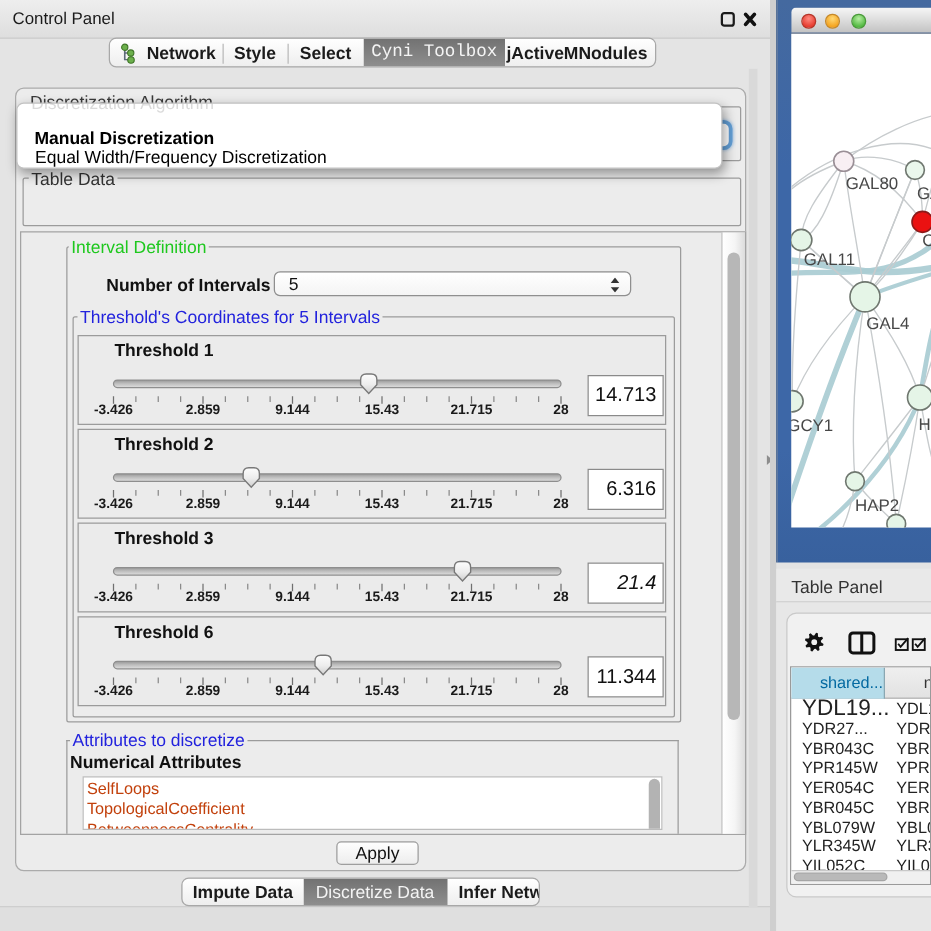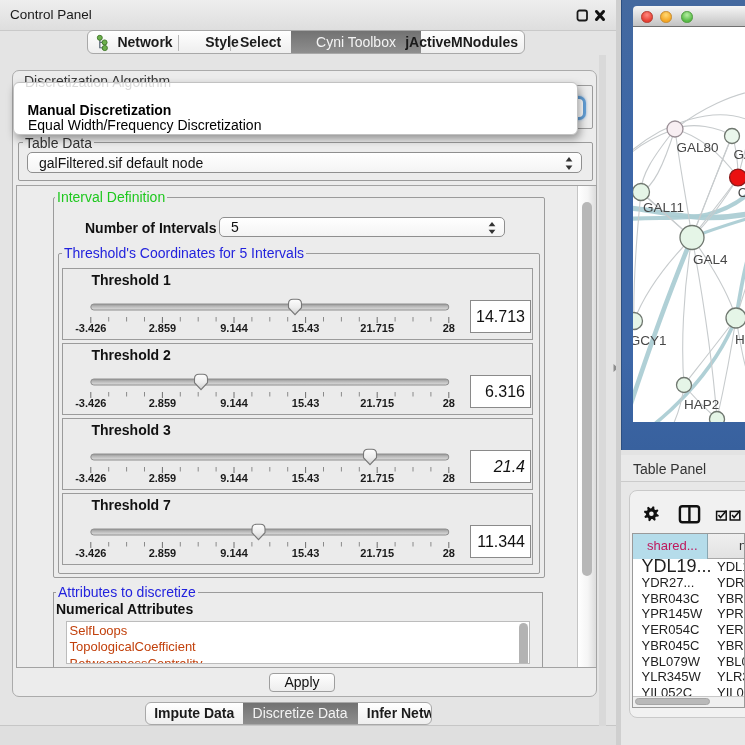--- a/index.html
+++ b/index.html
@@ -26,27 +26,20 @@
 </svg>
 <div class="ab" style="left:0;top:725px;width:616px;height:1px;background:#c6c6c6;"></div>
 <div class="ab" style="left:0;top:726px;width:616px;height:19px;background:#dfdfdf;"></div>
 <div class="ab" style="left:599px;top:55px;width:7px;height:671px;background:#d9d9d9;"></div>
 <div class="ab" style="left:12px;top:70px;width:585px;height:627px;background:#ececec;border:1px solid #ababab;border-radius:7px;box-sizing:border-box;"></div>
 <div class="grp" style="left:18px;top:85px;width:573px;height:42px;"></div>
 <div class="ab" style="left:24px;top:72.5px;font-size:14px;color:#3a3a3a;white-space:nowrap;">Discretization Algorithm</div>
 <div class="ab" style="left:27px;top:96px;width:559px;height:24px;border:3px solid #639fd6;border-radius:7px;background:#fff;box-shadow:0 0 3px #8ab5e0;box-sizing:border-box;"></div>
 <div class="grp" style="left:18px;top:142px;width:573px;height:37px;"></div>
 <div class="ab" style="left:23px;top:134.5px;font-size:14px;color:#333;background:#ececec;padding:0 2px;">Table Data</div>
-<div class="combo" style="left:27px;top:151.5px;width:555px;height:21px;">
-<div class="tx" style="line-height:20px;">galFiltered.sif default node</div>
-<svg style="position:absolute;right:8px;top:4px;" width="8" height="13" viewBox="0 0 8 13">
-        <path d="M4 0 L7.4 4.6 H0.6 Z" fill="#333"></path>
-        <path d="M4 13 L7.4 8.4 H0.6 Z" fill="#333"></path>
-      </svg>
-</div>
 <div class="ab" style="left:16px;top:185px;width:581px;height:483px;border:1px solid #a3a3a3;background:#ececec;box-sizing:border-box;"></div>
 <div class="ab" style="left:577px;top:186px;width:19px;height:481px;background:linear-gradient(to right,#ffffff,#f5f5f5 55%,#dcdcdc);border-left:1px solid #c5c5c5;box-sizing:border-box;"></div>
 <div class="ab" style="left:581.5px;top:202px;width:10px;height:374px;background:#b7b7b7;border-radius:5px;"></div>
 <div class="grp" style="left:52.5px;top:197px;width:490px;height:379px;"></div>
 <div class="glabel" style="left:55px;top:190px;color:#1ec81e;">Interval Definition</div>
 <div class="ab" style="left:85px;top:220px;font-size:14px;font-weight:bold;color:#111;">Number of Intervals</div>
 <div class="combo" style="left:219px;top:217px;width:286px;height:20px;">
 <div class="tx" style="line-height:19px;">5</div>
 <svg style="position:absolute;right:8px;top:4px;" width="8" height="12" viewBox="0 0 8 12">
         <path d="M4 0 L7.4 4.3 H0.6 Z" fill="#333"></path>
@@ -163,21 +156,21 @@
 <path transform="translate(278.5,2.2)" d="M1 5.5 Q1 1 5.5 1 L9.5 1 Q14 1 14 5.5 L14 9.5 L7.5 16.5 L1 9.5 Z" fill="url(#tg)" stroke="#787878" stroke-width="1.1"></path>
 </svg>
 <div class="tick-lab" style="left:90.8px;top:471.5px;">-3.426</div>
 <div class="tick-lab" style="left:162.4px;top:471.5px;">2.859</div>
 <div class="tick-lab" style="left:234.0px;top:471.5px;">9.144</div>
 <div class="tick-lab" style="left:305.6px;top:471.5px;">15.43</div>
 <div class="tick-lab" style="left:377.2px;top:471.5px;">21.715</div>
 <div class="tick-lab" style="left:448.8px;top:471.5px;">28</div>
 <div class="vbox" style="left:470px;top:450px;font-style:italic;">21.4</div>
 <div class="ab" style="left:62px;top:493px;width:471px;height:71.5px;border:1px solid #9b9b9b;background:#ebebeb;box-sizing:border-box;"></div>
-<div class="thr-lab" style="left:67.5px;top:497px;">Threshold 7</div>
+<div class="thr-lab" style="left:67.5px;top:497px;">Threshold 6</div>
 <svg class="ab" style="left:84px;top:521px;" width="375" height="30" viewBox="0 0 375 30">
 <rect x="6.8" y="8" width="358" height="6" rx="3" fill="url(#trk)" stroke="#8e8e8e" stroke-width="1"></rect>
 <line x1="6.8" y1="21" x2="6.8" y2="27" stroke="#6f6f6f" stroke-width="1"></line>
       <line x1="24.7" y1="21" x2="24.7" y2="25.5" stroke="#8a8a8a" stroke-width="1"></line>
       <line x1="42.6" y1="21" x2="42.6" y2="25.5" stroke="#8a8a8a" stroke-width="1"></line>
       <line x1="60.5" y1="21" x2="60.5" y2="25.5" stroke="#8a8a8a" stroke-width="1"></line>
       <line x1="78.4" y1="21" x2="78.4" y2="27" stroke="#6f6f6f" stroke-width="1"></line>
       <line x1="96.3" y1="21" x2="96.3" y2="25.5" stroke="#8a8a8a" stroke-width="1"></line>
       <line x1="114.2" y1="21" x2="114.2" y2="25.5" stroke="#8a8a8a" stroke-width="1"></line>
       <line x1="132.1" y1="21" x2="132.1" y2="25.5" stroke="#8a8a8a" stroke-width="1"></line>
@@ -206,23 +199,23 @@
 <div class="ab" style="left:53px;top:592px;width:490px;height:75px;border:1px solid #9b9b9b;border-bottom:none;box-sizing:border-box;"></div>
 <div class="glabel" style="left:56px;top:585px;color:#2222dd;">Attributes to discretize</div>
 <div class="ab" style="left:56px;top:601px;font-size:14px;font-weight:bold;color:#111;">Numerical Attributes</div>
 <div class="ab" style="left:65.5px;top:621px;width:464.5px;height:43px;background:#fff;border:1px solid #bcbcbc;box-sizing:border-box;overflow:hidden;">
 <div style="font-size:13px;color:#c2410c;padding:0.5px 0 0 3px;line-height:16.6px;">SelfLoops<br>TopologicalCoefficient<br>BetweennessCentrality</div>
 <div style="position:absolute;right:1px;top:1px;width:9px;height:60px;background:#b3b3b3;border-radius:4.5px;"></div>
 </div>
 <div class="ab" style="left:269px;top:672.5px;width:66px;height:19px;border:1px solid #9e9e9e;border-radius:4px;background:linear-gradient(#fefefe,#ededed);box-sizing:border-box;font-size:14px;color:#111;text-align:center;line-height:17px;">Apply</div>
 <div class="ab" style="left:87px;top:30px;width:437.5px;height:24px;border:1px solid #a8a8a8;border-radius:6px;background:linear-gradient(#ffffff,#eeeeee);box-sizing:border-box;overflow:hidden;">
 <div class="tab" style="left:0;width:90px;line-height:23px;"><span style="margin-left:24px;">Network</span></div>
-<div class="tab" style="left:108px;width:52px;line-height:23px;">Style</div>
+<div class="tab" style="left:90px;width:52px;line-height:23px;">Style</div>
 <div class="tab" style="left:142px;width:61px;line-height:23px;">Select</div>
-<div class="tab tabdark" style="left:203px;width:130px;line-height:23px;">Cyni Toolbox</div>
+<div class="tab tabdark" style="left:203px;width:113px;line-height:23px;font-family:Liberation Mono, monospace;">Cyni Toolbox</div>
 <div class="tab" style="left:309.6px;width:128px;line-height:23px;">jActiveMNodules</div>
 <div class="ab" style="left:90px;top:4px;width:1px;height:16px;background:#b9b9b9;"></div>
 <div class="ab" style="left:142px;top:4px;width:1px;height:16px;background:#b9b9b9;"></div>
 </div>
 <svg class="ab" style="left:95px;top:34px;" width="14" height="18" viewBox="0 0 14 18">
 <path d="M4.8 3.8 V14.2 M4.8 8.2 Q7.5 8.2 9 8.4 M4.8 13.6 Q7.5 13.6 9 13.8" stroke="#5d6b78" stroke-width="1.3" fill="none"></path>
 <circle cx="4.8" cy="3.8" r="2.5" fill="#6cb04c" stroke="#3e7527" stroke-width="0.9"></circle>
 <circle cx="9.6" cy="8.4" r="2.5" fill="#6cb04c" stroke="#3e7527" stroke-width="0.9"></circle>
 <circle cx="9.8" cy="14" r="2.6" fill="#6cb04c" stroke="#3e7527" stroke-width="0.9"></circle>
 </svg>
@@ -312,21 +305,21 @@
 <line x1="60.4" y1="16.3" x2="60.4" y2="32.3" stroke="#111" stroke-width="2.4"></line>
 <g stroke="#111" stroke-width="1.5" fill="none">
 <rect x="87.6" y="21.4" width="9.6" height="8.6"></rect>
 <path d="M89.5 25 L91.5 27.5 L97.5 20.5"></path>
 <rect x="101.2" y="21.4" width="9.6" height="8.6"></rect>
 <path d="M103.1 25 L105.1 27.5 L111.1 20.5"></path>
 </g>
 </svg>
 <div class="ab" style="left:632px;top:533.2px;width:113px;height:174.5px;border:1px solid #9a9a9a;background:#fff;box-sizing:border-box;overflow:hidden;">
       <div style="position:absolute;left:0;top:0;width:100%;height:25.2px;background:linear-gradient(#efefef,#e2e2e2);border-bottom:1px solid #a8a8a8;box-sizing:border-box;"></div>
-      <div style="position:absolute;left:0;top:0;width:74.5px;height:25.2px;background:#b5dcea;border-right:1px solid #8aa7b2;box-sizing:border-box;text-align:left;text-indent:14px;font-size:13px;color:#be185d;line-height:24px;">shared...</div>
+      <div style="position:absolute;left:0;top:0;width:74.5px;height:25.2px;background:#b5dcea;border-right:1px solid #8aa7b2;box-sizing:border-box;text-align:right;text-indent:14px;font-size:13px;color:#0369a1;line-height:24px;">shared...</div>
       <div style="position:absolute;left:106px;top:0;font-size:13px;color:#333;line-height:24px;">na</div>
       <div style="position:absolute;left:8.5px;top:25.2px;font-size:18px;color:#222;line-height:15.7px;">YDL19...</div>
       <div style="position:absolute;left:84px;top:25.2px;font-size:13px;color:#222;line-height:15.7px;">YDL1</div>
       <div style="position:absolute;left:8.5px;top:40.9px;font-size:13px;color:#222;line-height:15.7px;">YDR27...</div>
       <div style="position:absolute;left:84px;top:40.9px;font-size:13px;color:#222;line-height:15.7px;">YDR2</div>
       <div style="position:absolute;left:8.5px;top:56.6px;font-size:13px;color:#222;line-height:15.7px;">YBR043C</div>
       <div style="position:absolute;left:84px;top:56.6px;font-size:13px;color:#222;line-height:15.7px;">YBR0</div>
       <div style="position:absolute;left:8.5px;top:72.3px;font-size:13px;color:#222;line-height:15.7px;">YPR145W</div>
       <div style="position:absolute;left:84px;top:72.3px;font-size:13px;color:#222;line-height:15.7px;">YPR1</div>
       <div style="position:absolute;left:8.5px;top:88.0px;font-size:13px;color:#222;line-height:15.7px;">YER054C</div>

